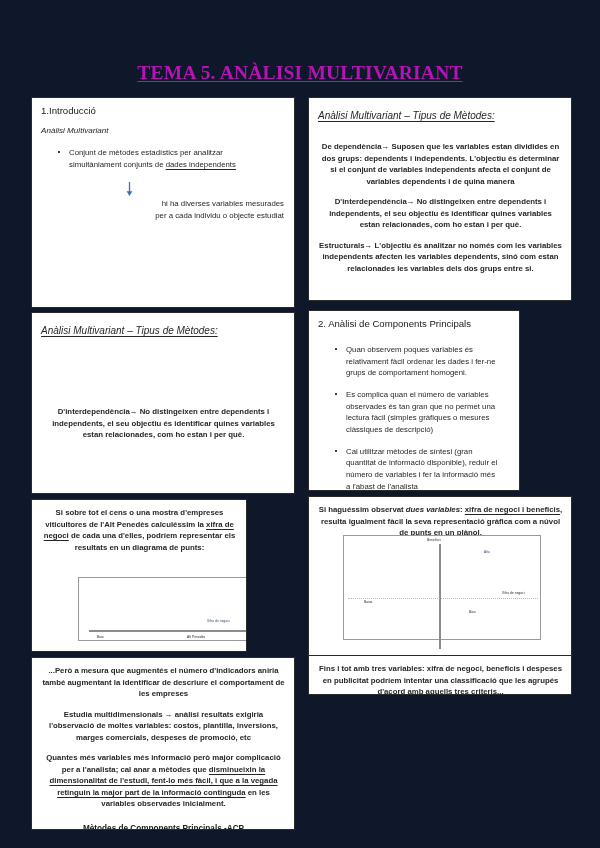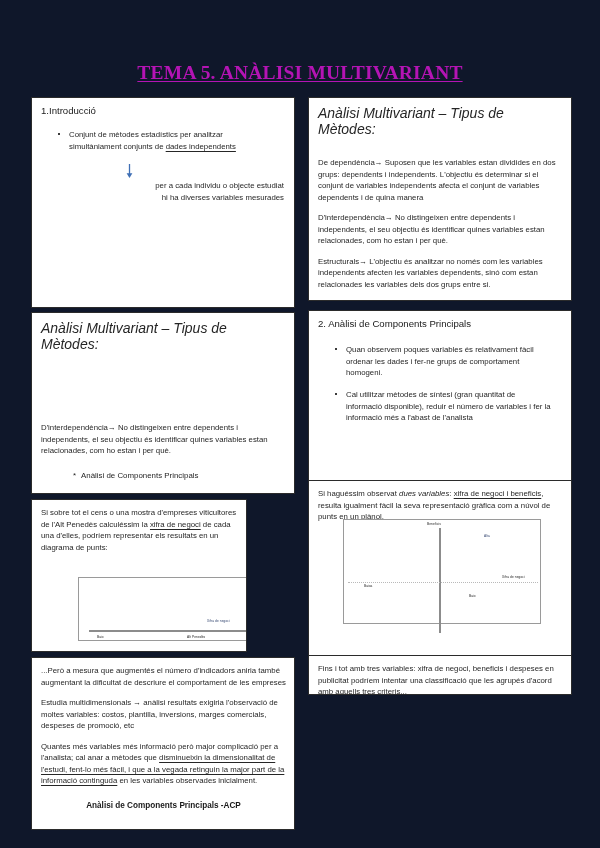--- a/index.html
+++ b/index.html
@@ -61,33 +61,35 @@
   }
 
   .sub-it {
     font-style: italic;
     font-size: 8.1px;
     color: #262626;
     margin: 0 0 9px 0;
   }
   .sub-it-u {
     font-style: italic;
-    font-size: 14px;
-    color: #262626;
+    font-size: 10px;
+    color: #262626;
+    text-decoration: underline;
     text-underline-offset: 1.5px;
     margin: 0 0 10px 0;
     display: inline-block;
   }
 
   p.para {
     font-size: 7.8px;
     line-height: 1.48;
     margin: 0 0 9px 0;
     color: #262626;
-    text-align: left;
+    text-align: center;
+    font-weight: bold;
   }
   p.para:last-child { margin-bottom: 0; }
 
   ul.bullets {
     list-style: none;
     margin: 12px;
     padding: 0;
   }
   ul.bullets > li {
     position: relative;
@@ -192,85 +194,83 @@
 </style>
 </head>
 <body>
 
 <div class="page">
 
   <div class="doc-title">TEMA 5. ANÀLISI MULTIVARIANT</div>
 
   <div class="box" style="left:31px; top:97px; width:264px; height:211px;">
     <div class="box-head num">1.Introducció</div>
+    <div class="sub-it">Anàlisi Multivariant</div>
 
     <ul class="bullets">
       <li>
         <span>Conjunt de mètodes estadístics per analitzar</span><br>
         <span>simultàniament conjunts de </span><span class="u">dades independents</span>
       </li>
     </ul>
 
     <div class="arrow-wrap">
       <span class="down-arrow">
         <svg width="9" height="15" viewBox="0 0 9 15" aria-hidden="true">
           <line x1="4.5" y1="0" x2="4.5" y2="10" stroke="#3f6fb5" stroke-width="1.3"></line>
           <polygon points="4.5,14 1.6,9.2 7.4,9.2" fill="#3f6fb5"></polygon>
         </svg>
       </span>
     </div>
+    <div class="annot">hi ha diverses variables mesurades</div>
     <div class="annot">per a cada individu o objecte estudiat</div>
-    <div class="annot">hi ha diverses variables mesurades</div>
 
   </div>
 
   <div class="box" style="left:31px; top:312px; width:264px; height:182px;">
     <span class="sub-it-u">Anàlisi Multivariant – Tipus de Mètodes:</span>
     <div class="spacer-blank"></div>
     <p class="para">D'interdependència→ No distingeixen entre dependents i independents, el seu objectiu és identificar quines variables estan relacionades, com ho estan i per què.</p>
-    <ul class="star-list">
-      <li>Anàlisi de Components Principals</li>
-      <li>Anàlisi de Clusters</li>
-    </ul>
   </div>
 
   <div class="box" style="left:31px; top:499px; width:216px; height:153px;">
     <p class="para"><span>Si sobre tot el cens o una mostra d'empreses viticultores de l'Alt Penedès calculéssim la </span><span class="u">xifra de negoci</span><span> de cada una d'elles, podríem representar els resultats en un diagrama de punts:</span></p>
 
     <div class="chart-frame" style="position:absolute; left:46px; top:77px; width:177px; height:64px;">
       <span class="axis-h" style="left:10px; bottom:8px; width:158px;"></span>
       <span class="chart-label dark" style="left:18px; bottom:1.5px;">Baix</span>
       <span class="chart-label dark" style="left:108px; bottom:1.5px;">Alt Penedès</span>
       <span class="chart-label" style="left:128px; bottom:17px;">Xifra de negoci</span>
     </div>
   </div>
 
   <div class="box" style="left:31px; top:657px; width:264px; height:173px;">
-    <p class="para">...Però a mesura que augmentés el número d'indicadors aniria també augmentant la dificultat de descriure el comportament de les empreses</p>
+    <p class="para">...Però a mesura que augmentés el número d'indicadors aniria també augmentant la identificar de descriure el comportament de les empreses</p>
     <p class="para">Estudia multidimensionals → anàlisi resultats exigiria l'observació de moltes variables: costos, plantilla, inversions, marges comercials, despeses de promoció, etc</p>
     <p class="para"><span>Quantes més variables més informació però major complicació per a l'analista; cal anar a mètodes que </span><span class="u">disminueixin la dimensionalitat de l'estudi, fent-lo més fàcil, i que a la vegada retinguin la major part de la informació continguda</span><span> en les variables observades inicialment.</span></p>
-    <div class="acp-footer">Anàlisi de Components Principals -ACP</div>
+    <div class="acp-footer">Mètodes de Components Principals -ACP</div>
   </div>
 
   <div class="box" style="left:308px; top:97px; width:264px; height:204px;">
     <span class="sub-it-u">Anàlisi Multivariant – Tipus de Mètodes:</span>
     <p class="para" style="margin-top:10px;">De dependència→ Suposen que les variables estan dividides en dos grups: dependents i independents. L'objectiu és determinar si el conjunt de variables independents afecta el conjunt de variables dependents i de quina manera</p>
     <p class="para">D'interdependència→ No distingeixen entre dependents i independents, el seu objectiu és identificar quines variables estan relacionades, com ho estan i per què.</p>
     <p class="para">Estructurals→ L'objectiu és analitzar no només com les variables independents afecten les variables dependents, sinó com estan relacionades les variables dels dos grups entre si.</p>
   </div>
 
-  <div class="box" style="left:308px; top:310px; width:264px; height:181px;">
+  <div class="box" style="left:308px; top:310px; width:212px; height:181px;">
     <div class="box-head num">2. Anàlisi de Components Principals</div>
     <ul class="bullets" style="margin-top:14px;">
       <li>Quan observem poques variables és relativament fàcil ordenar les dades i fer-ne grups de comportament homogeni.</li>
+      <li>Es complica quan el número de variables observades és tan gran que no permet una lectura fàcil (simples gràfiques o mesures clàssiques de descripció)</li>
       <li>Cal utilitzar mètodes de síntesi (gran quantitat de informació disponible), reduir el número de variables i fer la informació més a l'abast de l'analista</li>
     </ul>
   </div>
 
-  <div class="box" style="left:308px; top:480px; width:264px; height:189px;">
+  <div class="box" style="left:308px; top:496px; width:264px; height:189px;">
     <p class="para"><span>Si haguéssim observat </span><span class="it">dues variables</span><span>: </span><span class="u">xifra de negoci i beneficis</span><span>, resulta igualment fàcil la seva representació gràfica com a núvol de punts en un plànol.</span></p>
 
     <div class="chart-frame" style="position:absolute; left:34px; top:38px; width:198px; height:105px;">
       <span class="axis-v" style="left:95px; top:8px; height:105px;"></span>
       <span class="axis-dotted" style="left:4px; top:62px; width:190px;"></span>
       <span class="chart-label dark" style="left:83px; top:1.5px;">Beneficis</span>
       <span class="chart-label" style="left:140px; top:14px;">Alta</span>
       <span class="chart-label dark" style="left:158px; top:55px;">Xifra de negoci</span>
       <span class="chart-label dark" style="left:20px; top:64px;">Baixa</span>
       <span class="chart-label dark" style="left:125px; top:74px;">Baix</span>

